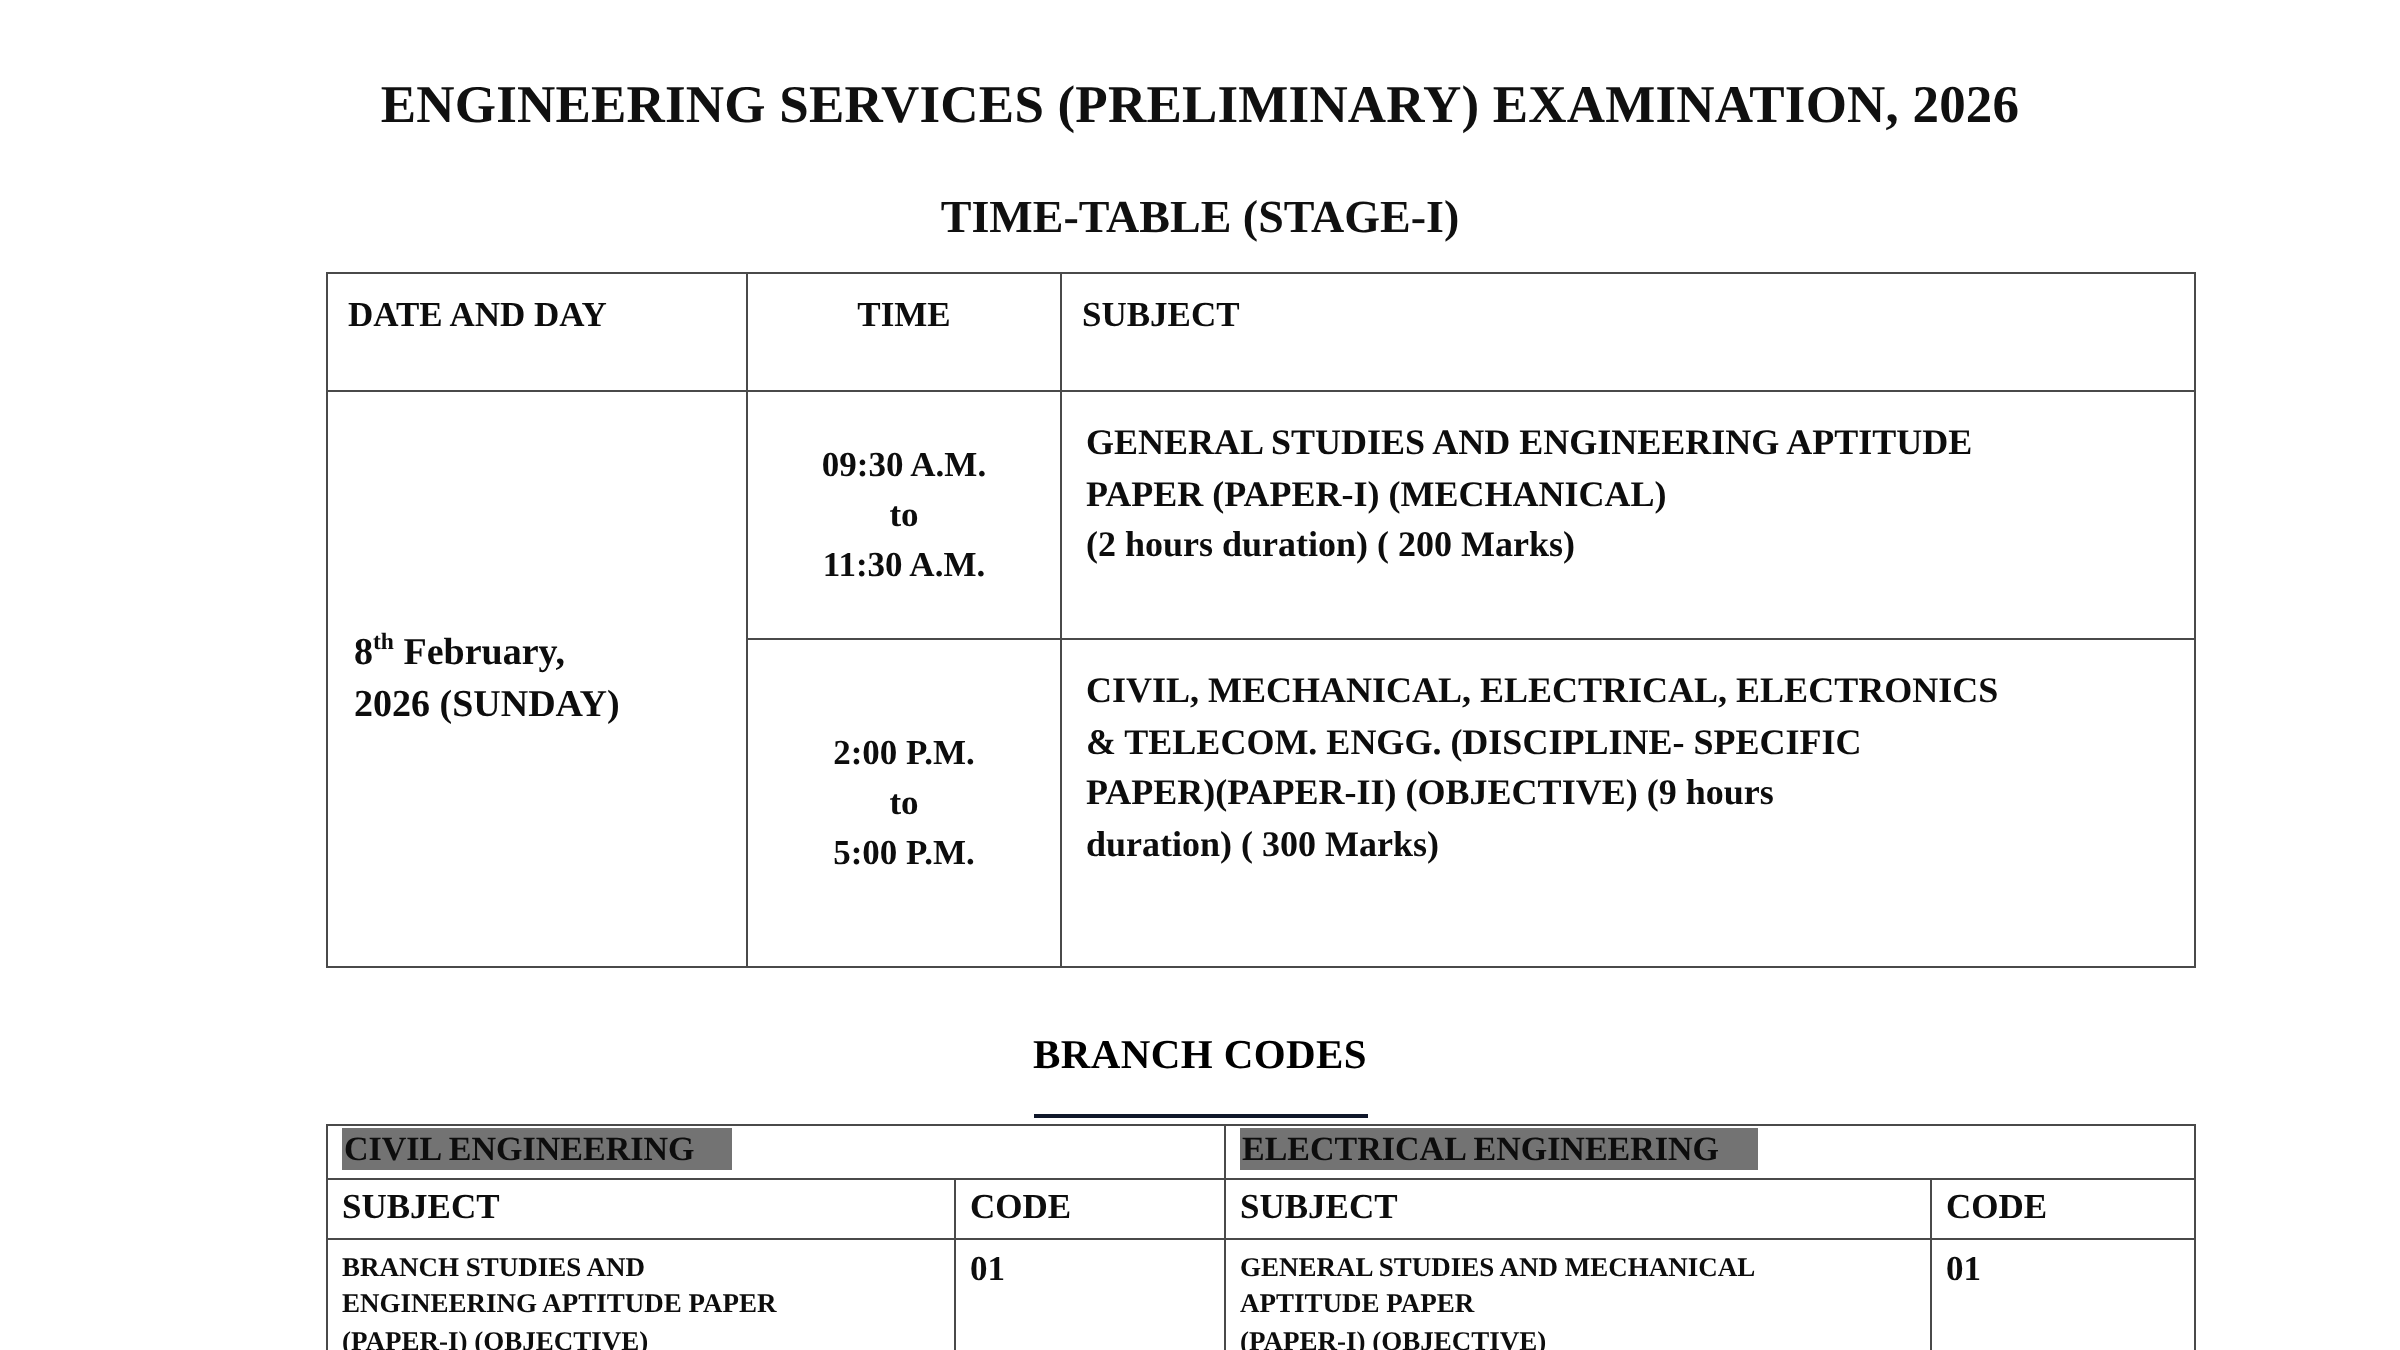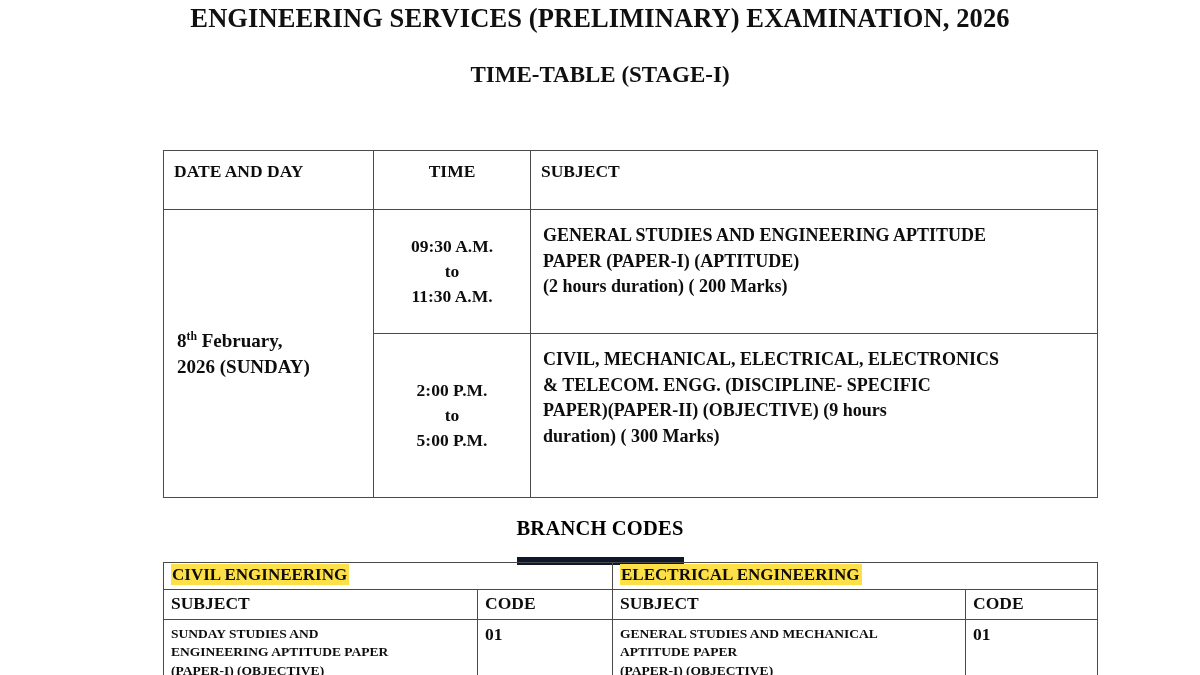--- a/index.html
+++ b/index.html
@@ -18,21 +18,21 @@
 
   .page {
     position: relative;
     width: 1200px;
     height: 675px;
   }
 
   
   .title-block {
     text-align: center;
-    padding-top: 4px;
+    padding-top: 38px;
   }
   .doc-title {
     font-family: "Liberation Serif", serif;
     font-weight: bold;
     font-size: 26.5px;
     letter-spacing: 0.1px;
     line-height: 1.1;
     color: #101010;
   }
   .doc-subtitle {
@@ -40,21 +40,21 @@
     font-weight: bold;
     font-size: 23px;
     margin-top: 29px;
     color: #101010;
   }
 
   
   .timetable-wrap {
     position: absolute;
     left: 163px;
-    top: 150px;
+    top: 136px;
     width: 934px;
   }
   table.tt {
     border-collapse: collapse;
     table-layout: fixed;
     width: 934px;
   }
   table.tt td {
     border: 1.3px solid #4a4a4a;
     vertical-align: middle;
@@ -112,21 +112,21 @@
     position: absolute;
     top: 517px;
     left: 0;
     width: 1200px;
     text-align: center;
     font-weight: bold;
     font-size: 20.5px;
     letter-spacing: 0.2px;
   }
   .branch-heading span {
-    border-bottom: 8px solid #0f172a;
+    border-bottom: 2px solid #0f172a;
     padding-bottom: 18px;
   }
 
   .branchtable-wrap {
     position: absolute;
     left: 163px;
     top: 562px;
     width: 934px;
   }
   table.bc {
@@ -147,22 +147,22 @@
 
   .bc-branch-cell {
     height: 26px;
     font-weight: bold;
     font-size: 17px;
   }
   .bc-branch-cell .inner {
     padding: 2px 0 0 7px;
   }
   .hl {
-    background: #fde047;
-    padding: 1px 2px 1px 1px;
+    background: #737373;
+    padding: 1px 19px 1px 1px;
   }
   .bc-sub-hdr {
     height: 29px;
     font-weight: bold;
     font-size: 17.5px;
   }
   .bc-sub-hdr .inner { padding: 3px 0 0 7px; }
 
   .bc-body-cell {
     font-weight: bold;
@@ -212,21 +212,21 @@
             <div><span>8</span><span class="sup-th">th</span><span> February,</span></div>
             <div>2026 (SUNDAY)</div>
           </td>
           <td class="time-cell">
             <div>09:30 A.M.</div>
             <div>to</div>
             <div>11:30 A.M.</div>
           </td>
           <td class="subj-cell">
             <div>GENERAL STUDIES AND ENGINEERING APTITUDE</div>
-            <div>PAPER (PAPER-I) (APTITUDE)</div>
+            <div>PAPER (PAPER-I) (MECHANICAL)</div>
             <div>(2 hours duration) ( 200 Marks)</div>
           </td>
         </tr>
 
         <tr class="row2">
           <td class="time-cell">
             <div>2:00 P.M.</div>
             <div>to</div>
             <div>5:00 P.M.</div>
           </td>
@@ -274,21 +274,21 @@
             <div class="inner">SUBJECT</div>
           </td>
           <td class="bc-sub-hdr">
             <div class="inner">CODE</div>
           </td>
         </tr>
 
         <tr>
           <td class="bc-body-cell">
             <div class="inner">
-              <div>SUNDAY STUDIES AND</div>
+              <div>BRANCH STUDIES AND</div>
               <div>ENGINEERING APTITUDE PAPER</div>
               <div>(PAPER-I) (OBJECTIVE)</div>
             </div>
           </td>
           <td class="bc-body-cell bc-code-cell">
             <div class="inner">01</div>
           </td>
           <td class="bc-body-cell">
             <div class="inner">
               <div>GENERAL STUDIES AND MECHANICAL</div>

